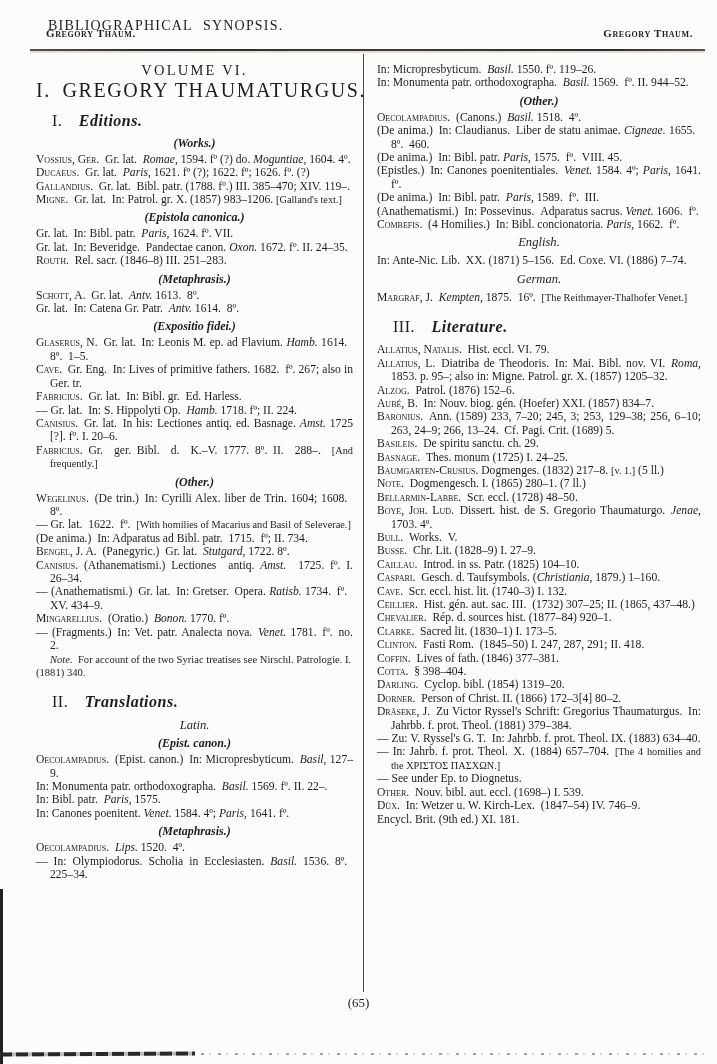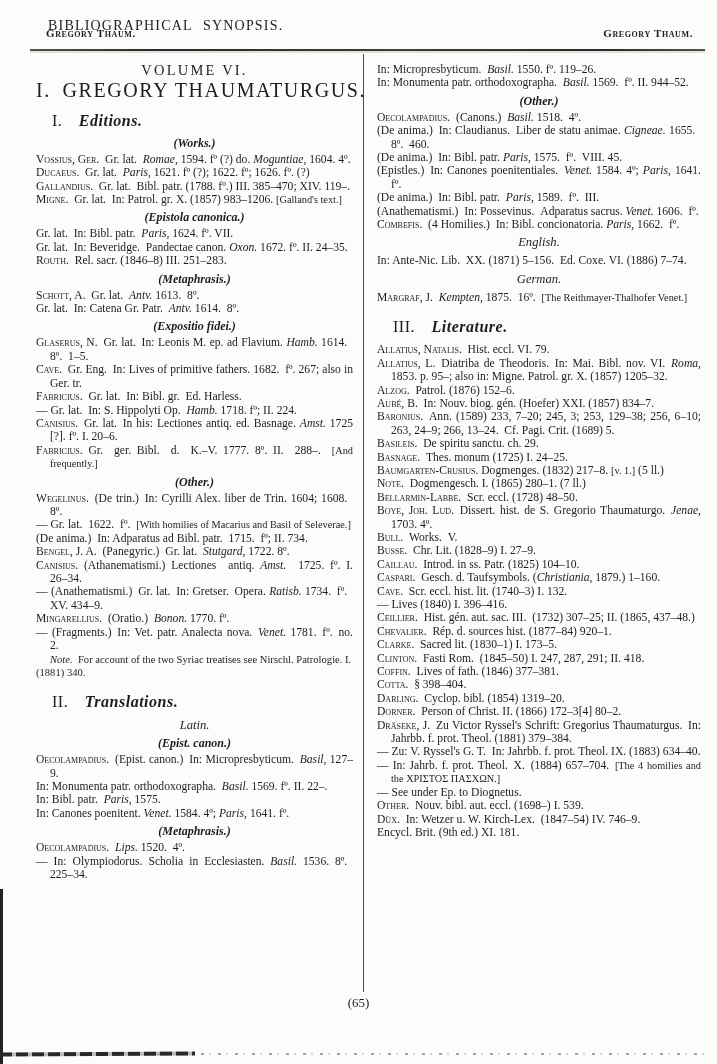--- a/index.html
+++ b/index.html
@@ -168,21 +168,20 @@
         <div class="blk entry"><span class="sc">Basnage.</span> Thes. monum (1725) I. 24–25.</div>
         <div class="blk entry"><span class="sc">Baumgarten-Crusius.</span> Dogmenges. (1832) 217–8. <span class="small">[v. 1.]</span> (5 ll.)</div>
         <div class="blk entry"><span class="sc">Note.</span> Dogmengesch. I. (1865) 280–1. (7 ll.)</div>
         <div class="blk entry"><span class="sc">Bellarmin-Labbe.</span> Scr. eccl. (1728) 48–50.</div>
         <div class="blk entry"><span class="sc">Boye, Joh. Lud.</span> Dissert. hist. de S. Gregorio Thaumaturgo. <em>Jenae</em>, 1703. 4º.</div>
         <div class="blk entry"><span class="sc">Bull.</span> Works. V.</div>
         <div class="blk entry"><span class="sc">Busse.</span> Chr. Lit. (1828–9) I. 27–9.</div>
         <div class="blk entry"><span class="sc">Caillau.</span> Introd. in ss. Patr. (1825) 104–10.</div>
         <div class="blk entry"><span class="sc">Caspari.</span> Gesch. d. Taufsymbols. (<em>Christiania</em>, 1879.) 1–160.</div>
         <div class="blk entry"><span class="sc">Cave.</span> Scr. eccl. hist. lit. (1740–3) I. 132.</div>
-        <div class="blk entry">— Lives (1840) I. 396–416.</div>
         <div class="blk entry"><span class="sc">Ceillier.</span> Hist. gén. aut. sac. III. (1732) 307–25; II. (1865, 437–48.)</div>
         <div class="blk entry"><span class="sc">Chevalier.</span> Rép. d. sources hist. (1877–84) 920–1.</div>
         <div class="blk entry"><span class="sc">Clarke.</span> Sacred lit. (1830–1) I. 173–5.</div>
         <div class="blk entry"><span class="sc">Clinton.</span> Fasti Rom. (1845–50) I. 247, 287, 291; II. 418.</div>
         <div class="blk entry"><span class="sc">Coffin.</span> Lives of fath. (1846) 377–381.</div>
         <div class="blk entry"><span class="sc">Cotta.</span> § 398–404.</div>
         <div class="blk entry"><span class="sc">Darling.</span> Cyclop. bibl. (1854) 1319–20.</div>
         <div class="blk entry"><span class="sc">Dorner.</span> Person of Christ. II. (1866) 172–3[4] 80–2.</div>
         <div class="blk entry"><span class="sc">Dräseke, J.</span> Zu Victor Ryssel's Schrift: Gregorius Thaumaturgus. In: Jahrbb. f. prot. Theol. (1881) 379–384.</div>
         <div class="blk entry">— Zu: V. Ryssel's G. T. In: Jahrbb. f. prot. Theol. IX. (1883) 634–40.</div>

